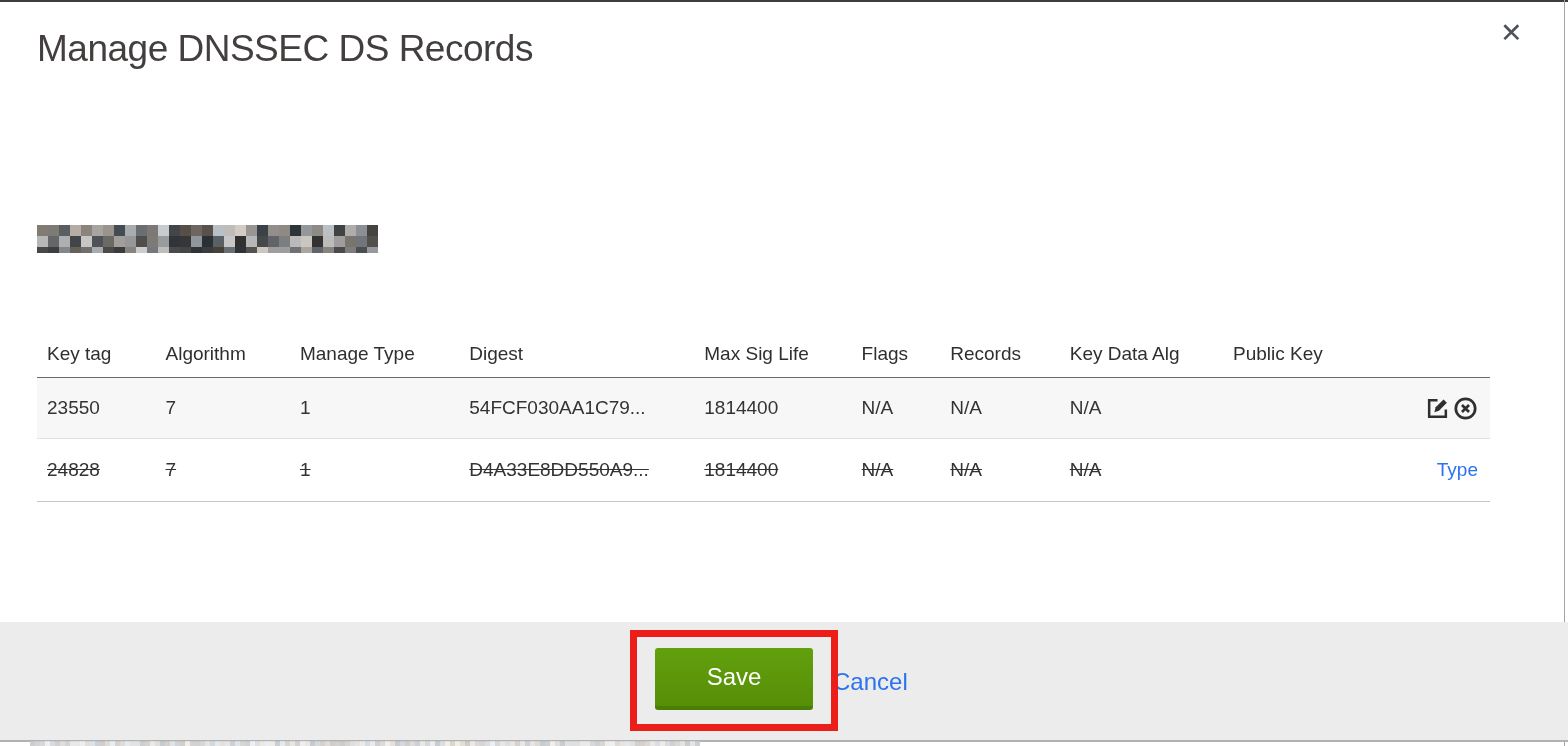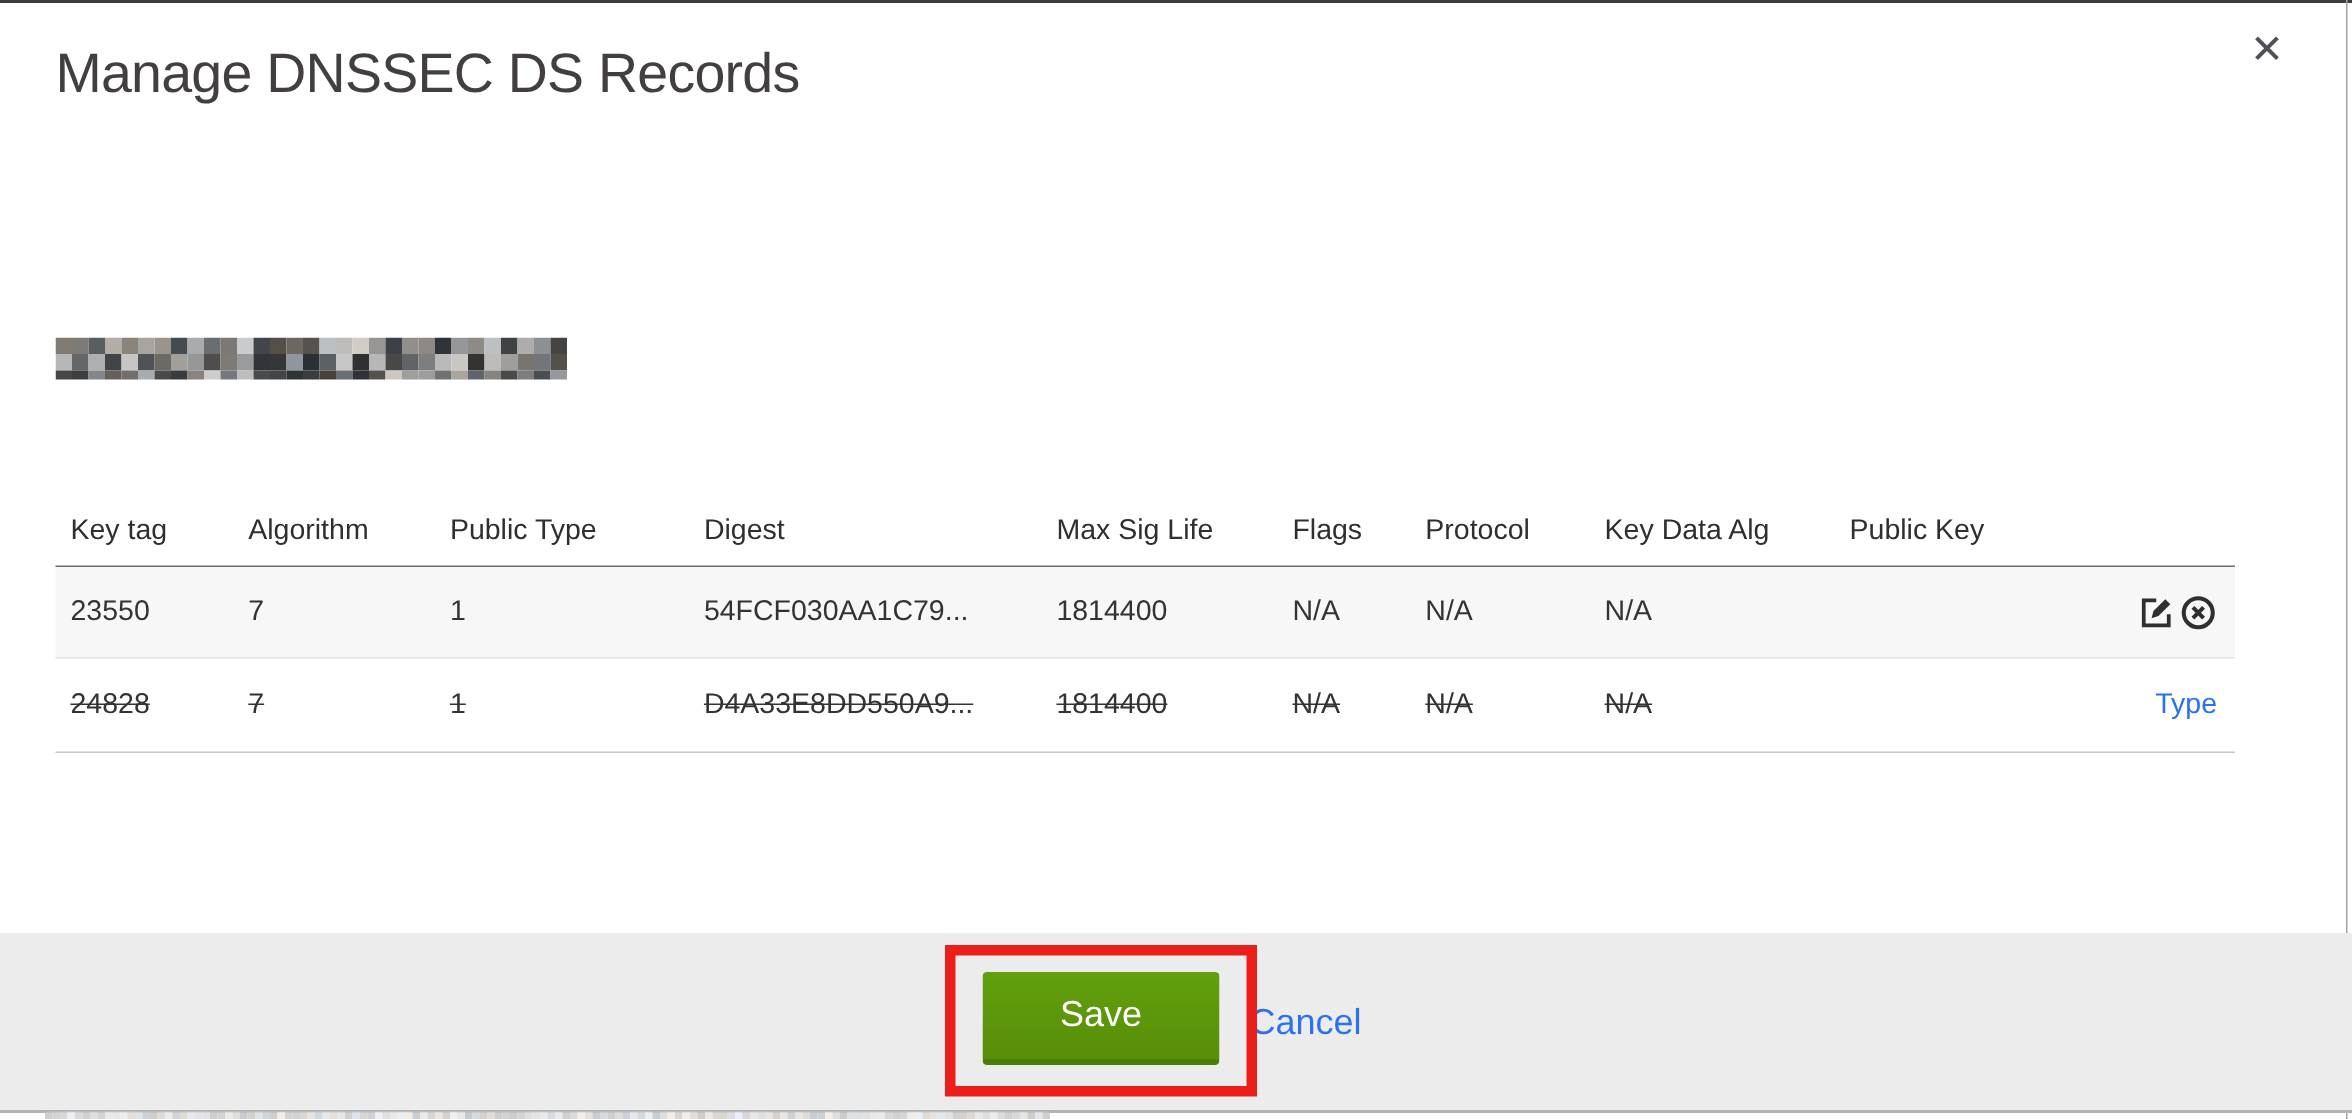--- a/index.html
+++ b/index.html
@@ -63,25 +63,25 @@
   <div class="modal-title">Manage DNSSEC DS Records</div>
   <div class="close-btn">✕</div>
 
   <div class="pixelate blur-domain"><span style="width: 11px; height: 11px; background: rgb(130, 123, 116);"></span><span style="width: 11px; height: 11px; background: rgb(126, 122, 118);"></span><span style="width: 11px; height: 11px; background: rgb(91, 94, 97);"></span><span style="width: 11px; height: 11px; background: rgb(180, 173, 166);"></span><span style="width: 11px; height: 11px; background: rgb(139, 132, 125);"></span><span style="width: 11px; height: 11px; background: rgb(168, 164, 160);"></span><span style="width: 11px; height: 11px; background: rgb(154, 148, 142);"></span><span style="width: 11px; height: 11px; background: rgb(68, 75, 82);"></span><span style="width: 11px; height: 11px; background: rgb(169, 171, 173);"></span><span style="width: 11px; height: 11px; background: rgb(105, 110, 115);"></span><span style="width: 11px; height: 11px; background: rgb(123, 120, 117);"></span><span style="width: 11px; height: 11px; background: rgb(201, 204, 207);"></span><span style="width: 11px; height: 11px; background: rgb(67, 70, 73);"></span><span style="width: 11px; height: 11px; background: rgb(86, 79, 72);"></span><span style="width: 11px; height: 11px; background: rgb(110, 103, 96);"></span><span style="width: 11px; height: 11px; background: rgb(87, 82, 77);"></span><span style="width: 11px; height: 11px; background: rgb(186, 191, 196);"></span><span style="width: 11px; height: 11px; background: rgb(190, 189, 188);"></span><span style="width: 11px; height: 11px; background: rgb(211, 204, 197);"></span><span style="width: 11px; height: 11px; background: rgb(152, 149, 146);"></span><span style="width: 11px; height: 11px; background: rgb(58, 65, 72);"></span><span style="width: 11px; height: 11px; background: rgb(146, 142, 138);"></span><span style="width: 11px; height: 11px; background: rgb(143, 137, 131);"></span><span style="width: 11px; height: 11px; background: rgb(47, 52, 57);"></span><span style="width: 11px; height: 11px; background: rgb(149, 152, 155);"></span><span style="width: 11px; height: 11px; background: rgb(142, 138, 134);"></span><span style="width: 11px; height: 11px; background: rgb(189, 192, 195);"></span><span style="width: 11px; height: 11px; background: rgb(64, 66, 68);"></span><span style="width: 11px; height: 11px; background: rgb(175, 173, 171);"></span><span style="width: 11px; height: 11px; background: rgb(140, 144, 148);"></span><span style="width: 11px; height: 11px; background: rgb(69, 68, 67);"></span><span style="width: 11px; height: 11px; background: rgb(182, 183, 184);"></span><span style="width: 11px; height: 11px; background: rgb(101, 102, 103);"></span><span style="width: 11px; height: 11px; background: rgb(174, 175, 176);"></span><span style="width: 11px; height: 11px; background: rgb(65, 69, 73);"></span><span style="width: 11px; height: 11px; background: rgb(199, 198, 197);"></span><span style="width: 11px; height: 11px; background: rgb(79, 83, 87);"></span><span style="width: 11px; height: 11px; background: rgb(109, 105, 101);"></span><span style="width: 11px; height: 11px; background: rgb(162, 158, 154);"></span><span style="width: 11px; height: 11px; background: rgb(150, 151, 152);"></span><span style="width: 11px; height: 11px; background: rgb(80, 78, 76);"></span><span style="width: 11px; height: 11px; background: rgb(126, 122, 118);"></span><span style="width: 11px; height: 11px; background: rgb(154, 155, 156);"></span><span style="width: 11px; height: 11px; background: rgb(49, 53, 57);"></span><span style="width: 11px; height: 11px; background: rgb(52, 54, 56);"></span><span style="width: 11px; height: 11px; background: rgb(143, 150, 157);"></span><span style="width: 11px; height: 11px; background: rgb(43, 48, 53);"></span><span style="width: 11px; height: 11px; background: rgb(91, 96, 101);"></span><span style="width: 11px; height: 11px; background: rgb(199, 199, 199);"></span><span style="width: 11px; height: 11px; background: rgb(48, 48, 48);"></span><span style="width: 11px; height: 11px; background: rgb(183, 183, 183);"></span><span style="width: 11px; height: 11px; background: rgb(72, 72, 72);"></span><span style="width: 11px; height: 11px; background: rgb(96, 100, 104);"></span><span style="width: 11px; height: 11px; background: rgb(124, 126, 128);"></span><span style="width: 11px; height: 11px; background: rgb(186, 186, 186);"></span><span style="width: 11px; height: 11px; background: rgb(202, 198, 194);"></span><span style="width: 11px; height: 11px; background: rgb(52, 51, 50);"></span><span style="width: 11px; height: 11px; background: rgb(190, 188, 186);"></span><span style="width: 11px; height: 11px; background: rgb(160, 158, 156);"></span><span style="width: 11px; height: 11px; background: rgb(122, 116, 110);"></span><span style="width: 11px; height: 11px; background: rgb(114, 118, 122);"></span><span style="width: 11px; height: 11px; background: rgb(82, 79, 76);"></span><span style="width: 11px; height: 11px; background: rgb(71, 71, 71);"></span><span style="width: 11px; height: 11px; background: rgb(60, 62, 64);"></span><span style="width: 11px; height: 11px; background: rgb(132, 135, 138);"></span><span style="width: 11px; height: 11px; background: rgb(102, 96, 90);"></span><span style="width: 11px; height: 11px; background: rgb(112, 111, 110);"></span><span style="width: 11px; height: 11px; background: rgb(166, 172, 178);"></span><span style="width: 11px; height: 11px; background: rgb(76, 74, 72);"></span><span style="width: 11px; height: 11px; background: rgb(58, 59, 60);"></span><span style="width: 11px; height: 11px; background: rgb(137, 131, 125);"></span><span style="width: 11px; height: 11px; background: rgb(205, 205, 205);"></span><span style="width: 11px; height: 11px; background: rgb(117, 121, 125);"></span><span style="width: 11px; height: 11px; background: rgb(189, 189, 189);"></span><span style="width: 11px; height: 11px; background: rgb(73, 74, 75);"></span><span style="width: 11px; height: 11px; background: rgb(67, 69, 71);"></span><span style="width: 11px; height: 11px; background: rgb(48, 51, 54);"></span><span style="width: 11px; height: 11px; background: rgb(57, 61, 65);"></span><span style="width: 11px; height: 11px; background: rgb(72, 65, 58);"></span><span style="width: 11px; height: 11px; background: rgb(105, 110, 115);"></span><span style="width: 11px; height: 11px; background: rgb(47, 51, 55);"></span><span style="width: 11px; height: 11px; background: rgb(85, 81, 77);"></span><span style="width: 11px; height: 11px; background: rgb(205, 199, 193);"></span><span style="width: 11px; height: 11px; background: rgb(160, 158, 156);"></span><span style="width: 11px; height: 11px; background: rgb(157, 157, 157);"></span><span style="width: 11px; height: 11px; background: rgb(112, 113, 114);"></span><span style="width: 11px; height: 11px; background: rgb(172, 165, 158);"></span><span style="width: 11px; height: 11px; background: rgb(95, 101, 107);"></span><span style="width: 11px; height: 11px; background: rgb(135, 131, 127);"></span><span style="width: 11px; height: 11px; background: rgb(74, 74, 74);"></span><span style="width: 11px; height: 11px; background: rgb(125, 125, 125);"></span><span style="width: 11px; height: 11px; background: rgb(75, 78, 81);"></span><span style="width: 11px; height: 11px; background: rgb(149, 153, 157);"></span></div>
 
 
   <div class="ds-table">
     <div class="tbl-row tbl-head">
       <div class="c0">Key tag</div>
       <div class="c1">Algorithm</div>
-      <div class="c2">Public Type</div>
+      <div class="c2">Manage Type</div>
       <div class="c3">Digest</div>
       <div class="c4">Max Sig Life</div>
       <div class="c5">Flags</div>
-      <div class="c6">Protocol</div>
+      <div class="c6">Records</div>
       <div class="c7">Key Data Alg</div>
       <div class="c8">Public Key</div>
       <div class="c9"></div>
     </div>
 
     <div class="tbl-row tbl-r1">
       <div class="c0 cell">23550</div>
       <div class="c1 cell">7</div>
       <div class="c2 cell">1</div>
       <div class="c3 cell">54FCF030AA1C79...</div>

